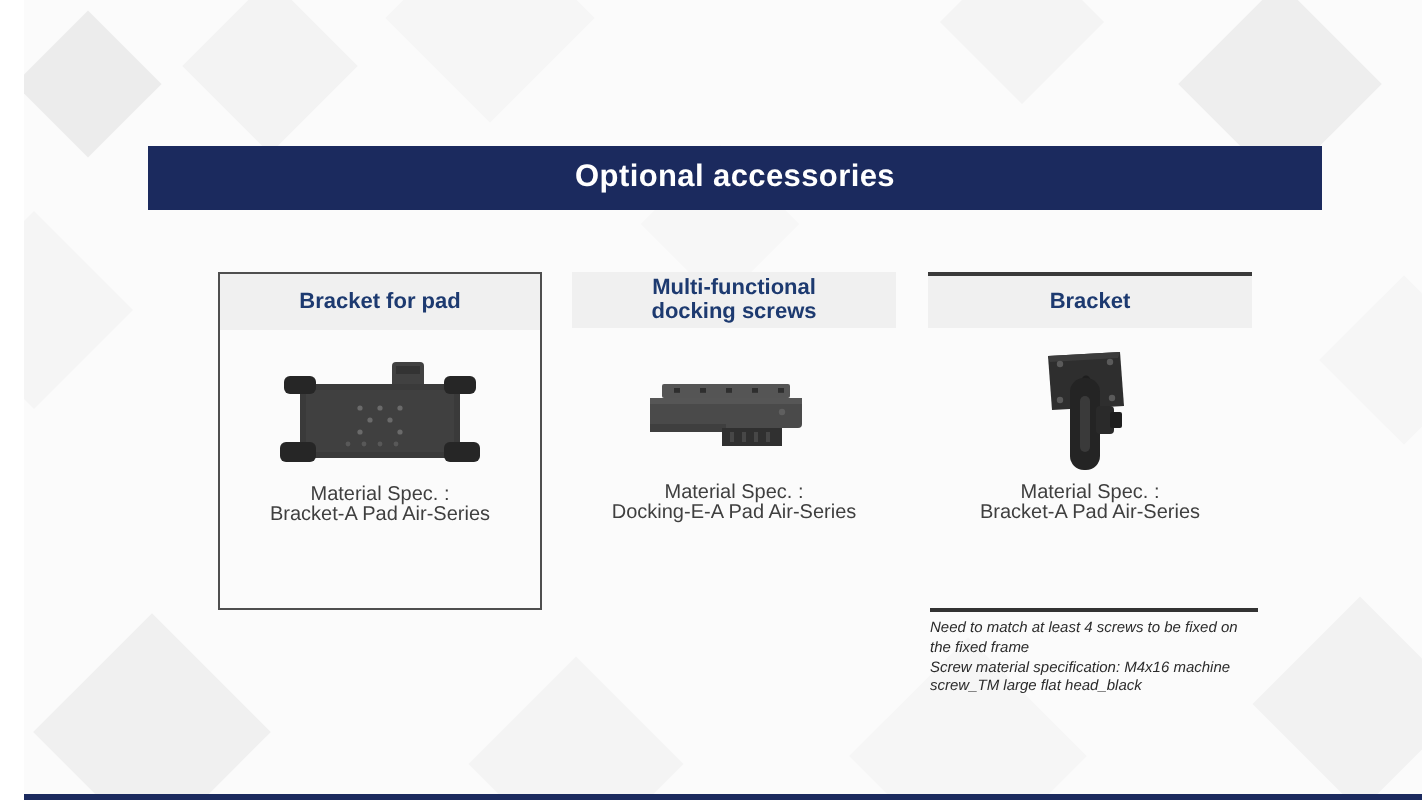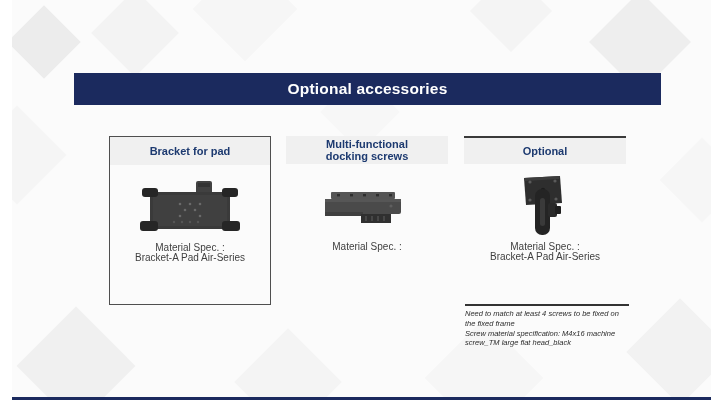--- a/index.html
+++ b/index.html
@@ -115,26 +115,27 @@
         <rect x="8" y="26" width="38" height="4" fill="#3f3f3f"></rect>
         <rect x="44" y="28" width="30" height="9" fill="#303030"></rect>
         <rect x="48" y="30" width="2" height="5" fill="#474747"></rect>
         <rect x="54" y="30" width="2" height="5" fill="#474747"></rect>
         <rect x="60" y="30" width="2" height="5" fill="#474747"></rect>
         <rect x="66" y="30" width="2" height="5" fill="#474747"></rect>
       </svg>
     </div>
     <div class="spec">
       <div>Material Spec. :</div>
+      <div>Docking-E-A Pad Air-Series</div>
     </div>
   </section>
 
   <section class="col col-3">
     <header class="band">
-      <div style="color:#1d3a70;">Optional</div>
+      <div style="color:#1d3a70;">Bracket</div>
     </header>
     <div class="img-wrap">
       <svg width="60" height="66" viewBox="0 0 60 66" aria-hidden="true">
         <polygon points="9,5 45,3 47,30 11,32" fill="#2e2e2e"></polygon>
         <polygon points="9,5 45,3 44,6 10,8" fill="#3c3c3c"></polygon>
         <circle cx="15" cy="9" r="1.6" fill="#5a5a5a"></circle>
         <circle cx="40" cy="8" r="1.6" fill="#5a5a5a"></circle>
         <circle cx="15" cy="27" r="1.6" fill="#5a5a5a"></circle>
         <circle cx="41" cy="26" r="1.6" fill="#5a5a5a"></circle>
         <circle cx="28" cy="17" r="2.2" fill="#1e1e1e"></circle>

